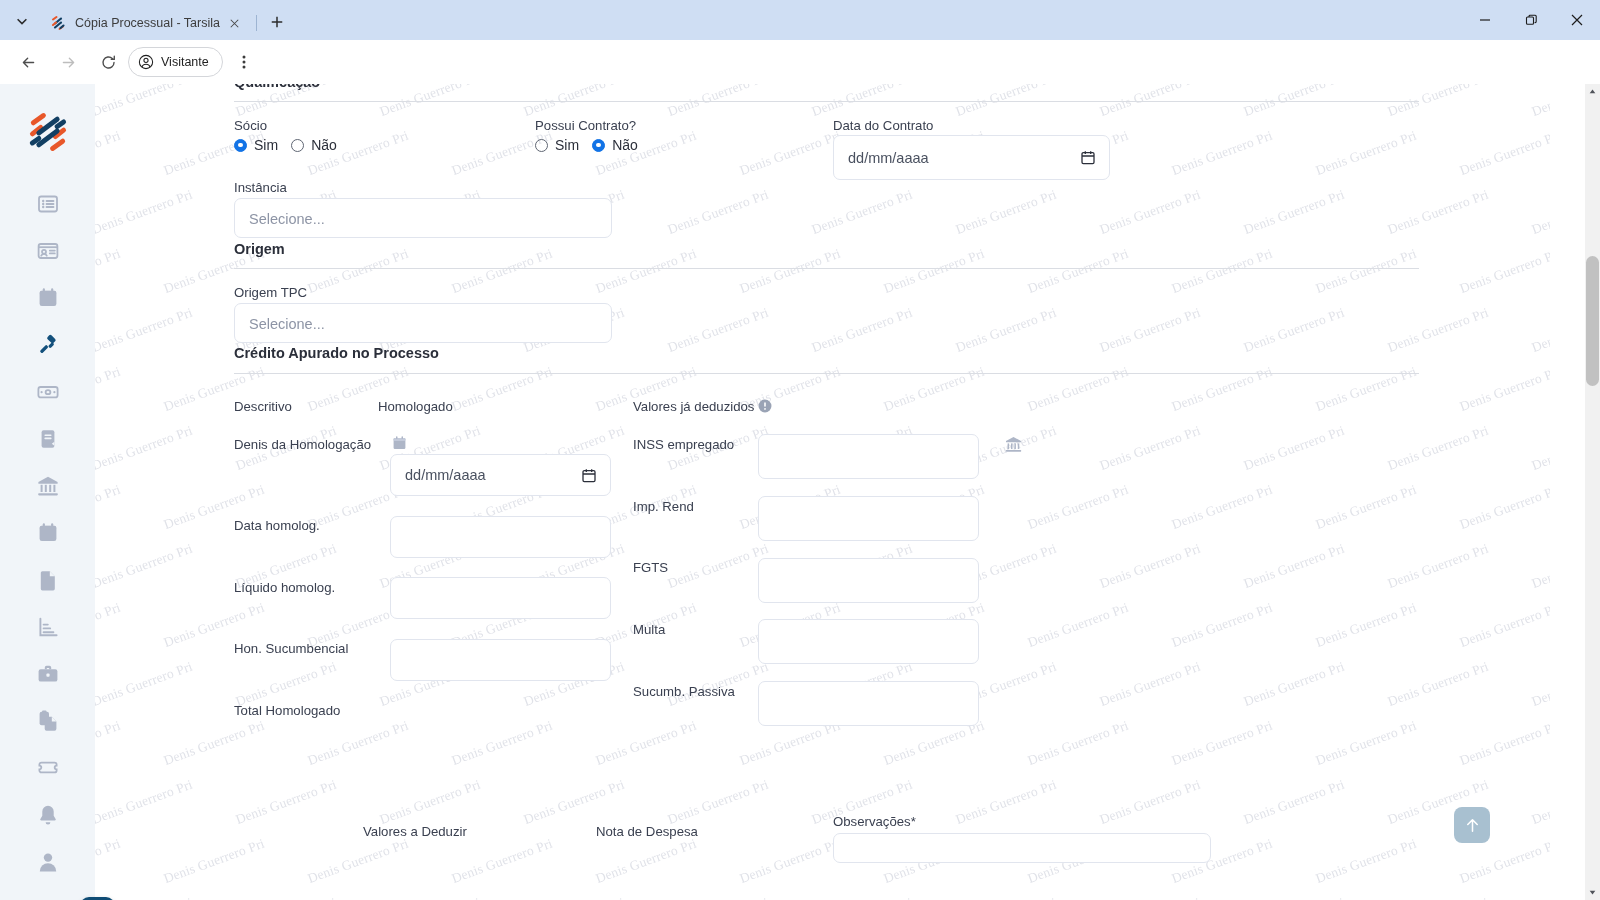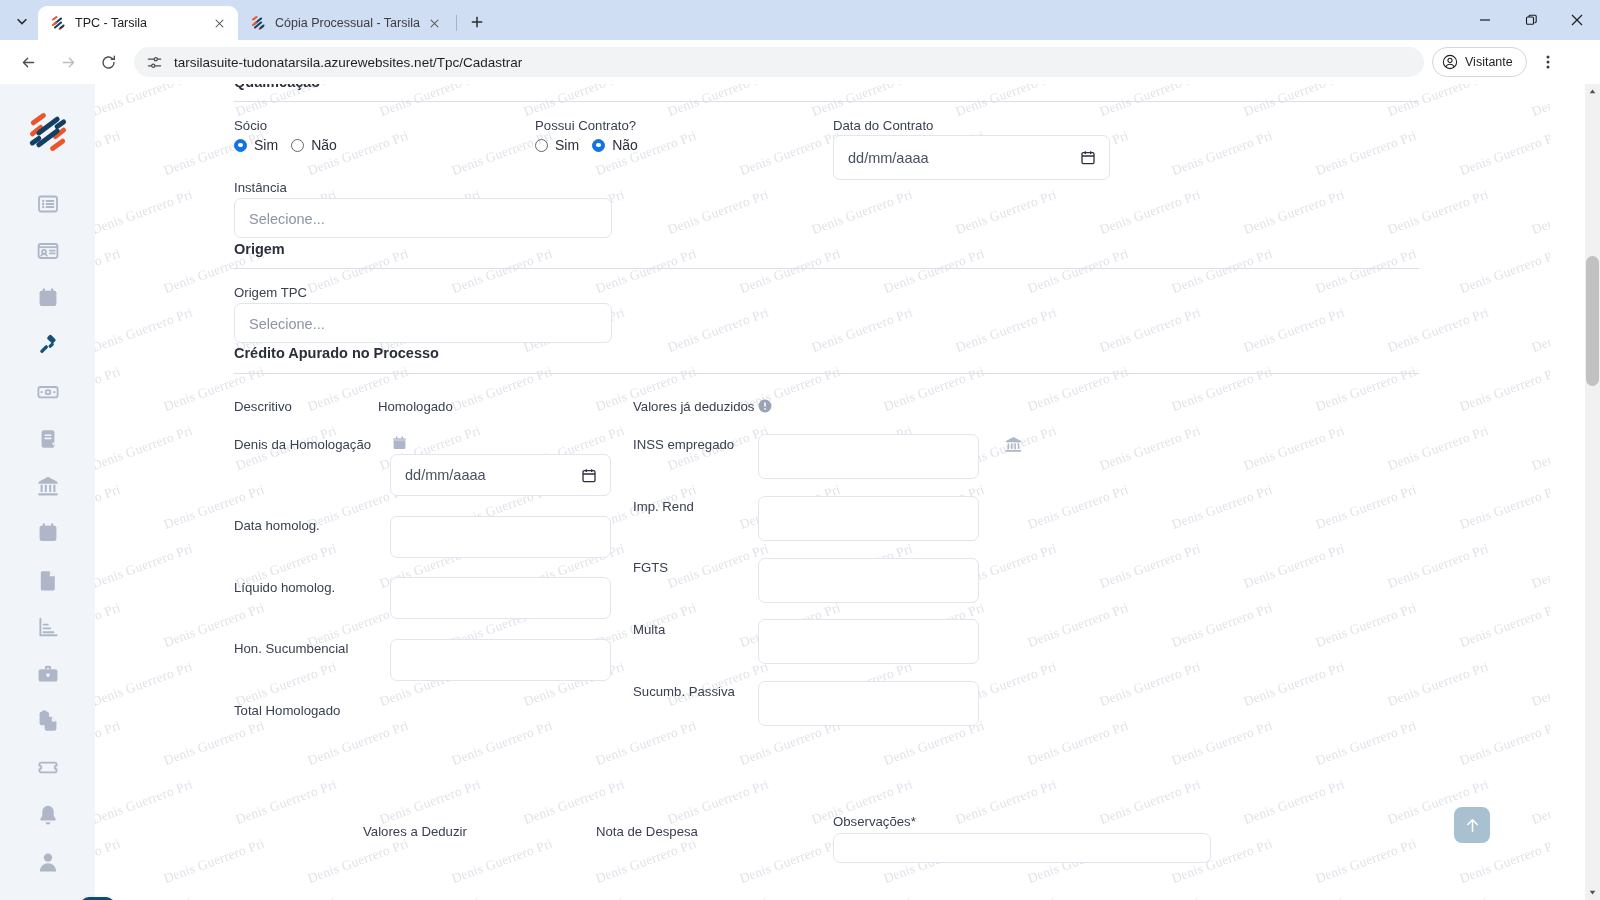--- a/index.html
+++ b/index.html
@@ -328,46 +328,20 @@
 
 <div id="browser">
 
   <div class="tabstrip">
     <div class="tabstrip-left-btn">
       <svg viewBox="0 0 16 16" fill="none" stroke="currentColor" stroke-width="1.8">
           <path d="M3 6l5 5 5-5"></path>
         </svg>
     </div>
 
-    <div class="tab active">
-      <span class="favicon">
-        <svg viewBox="0 0 32 32">
-          <g stroke="#e8572a" stroke-width="4.2" stroke-linecap="round">
-            <line x1="6" y1="9" x2="13" y2="4"></line>
-              <line x1="19" y1="28" x2="26" y2="23"></line>
-          </g>
-          <g stroke="#123f63" stroke-width="4.2" stroke-linecap="round">
-            <line x1="10" y1="17" x2="22" y2="7"></line>
-              <line x1="10" y1="25" x2="22" y2="15"></line>
-          </g>
-          <g stroke="#e8572a" stroke-width="4.2" stroke-linecap="round">
-            <line x1="6" y1="20" x2="12" y2="15"></line>
-          </g>
-          <g stroke="#123f63" stroke-width="4.2" stroke-linecap="round">
-            <line x1="21" y1="26" x2="27" y2="21"></line>
-          </g>
-        </svg>
-      </span>
-      <span class="tab-title">TPC - Tarsila</span>
-      <span class="tab-close">
-        <svg viewBox="0 0 12 12" stroke="currentColor" stroke-width="1.4">
-            <path d="M1 1l10 10M11 1L1 11"></path>
-          </svg>
-      </span>
-    </div>
 
     <div class="tab inactive">
       <span class="favicon">
         <svg viewBox="0 0 32 32">
           <g stroke="#e8572a" stroke-width="4.2" stroke-linecap="round">
             <line x1="6" y1="9" x2="13" y2="4"></line>
               <line x1="19" y1="28" x2="26" y2="23"></line>
           </g>
           <g stroke="#123f63" stroke-width="4.2" stroke-linecap="round">
             <line x1="10" y1="17" x2="22" y2="7"></line>
@@ -428,31 +402,20 @@
           <path d="M4 10h12M11 5l5 5-5 5"></path>
         </svg>
     </div>
     <div class="navbtn">
       <svg viewBox="0 0 20 20" fill="none" stroke="currentColor" stroke-width="1.6" stroke-linecap="round">
         <path d="M16.5 10a6.5 6.5 0 11-2-4.7"></path>
           <path d="M16.8 2.6v3.6h-3.6"></path>
       </svg>
     </div>
 
-    <div class="omnibox">
-      <span class="site-icon">
-        <svg viewBox="0 0 18 18" fill="none" stroke="currentColor" stroke-width="1.3" stroke-linecap="round">
-          <path d="M2.5 5.5h6M12 5.5h3.5"></path>
-            <circle cx="10.4" cy="5.5" r="1.7"></circle>
-          <path d="M2.5 12.5h3.4M9.4 12.5h6.1"></path>
-            <circle cx="7.7" cy="12.5" r="1.7"></circle>
-        </svg>
-      </span>
-      <span class="url">tarsilasuite-tudonatarsila.azurewebsites.net/Tpc/Cadastrar</span>
-    </div>
 
     <div class="profile-pill">
       <svg viewBox="0 0 20 20" fill="none" stroke="currentColor" stroke-width="1.3">
         <circle cx="10" cy="10" r="8.3"></circle>
           <circle cx="10" cy="7.9" r="2.6"></circle>
           <path d="M4.8 16.4a5.6 5.6 0 0110.4 0"></path>
       </svg>
       <span>Visitante</span>
     </div>
     <div class="kebab">

